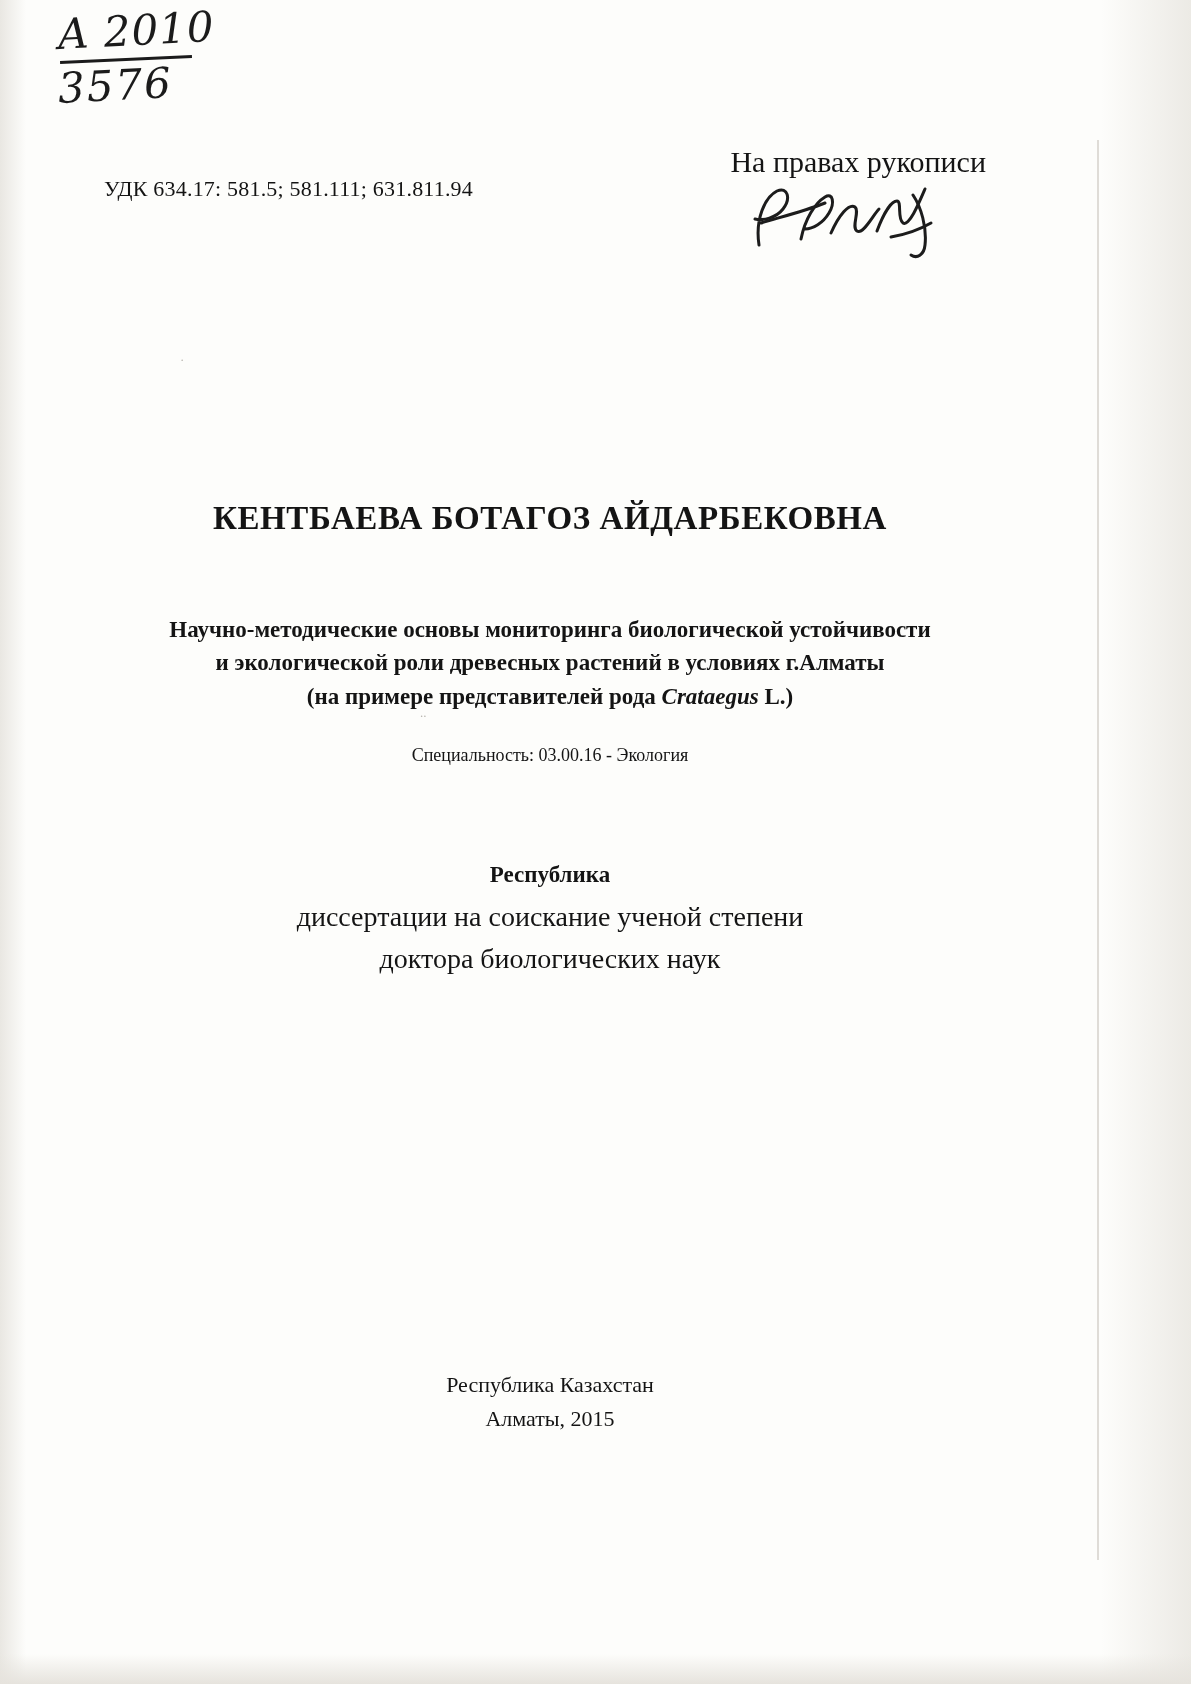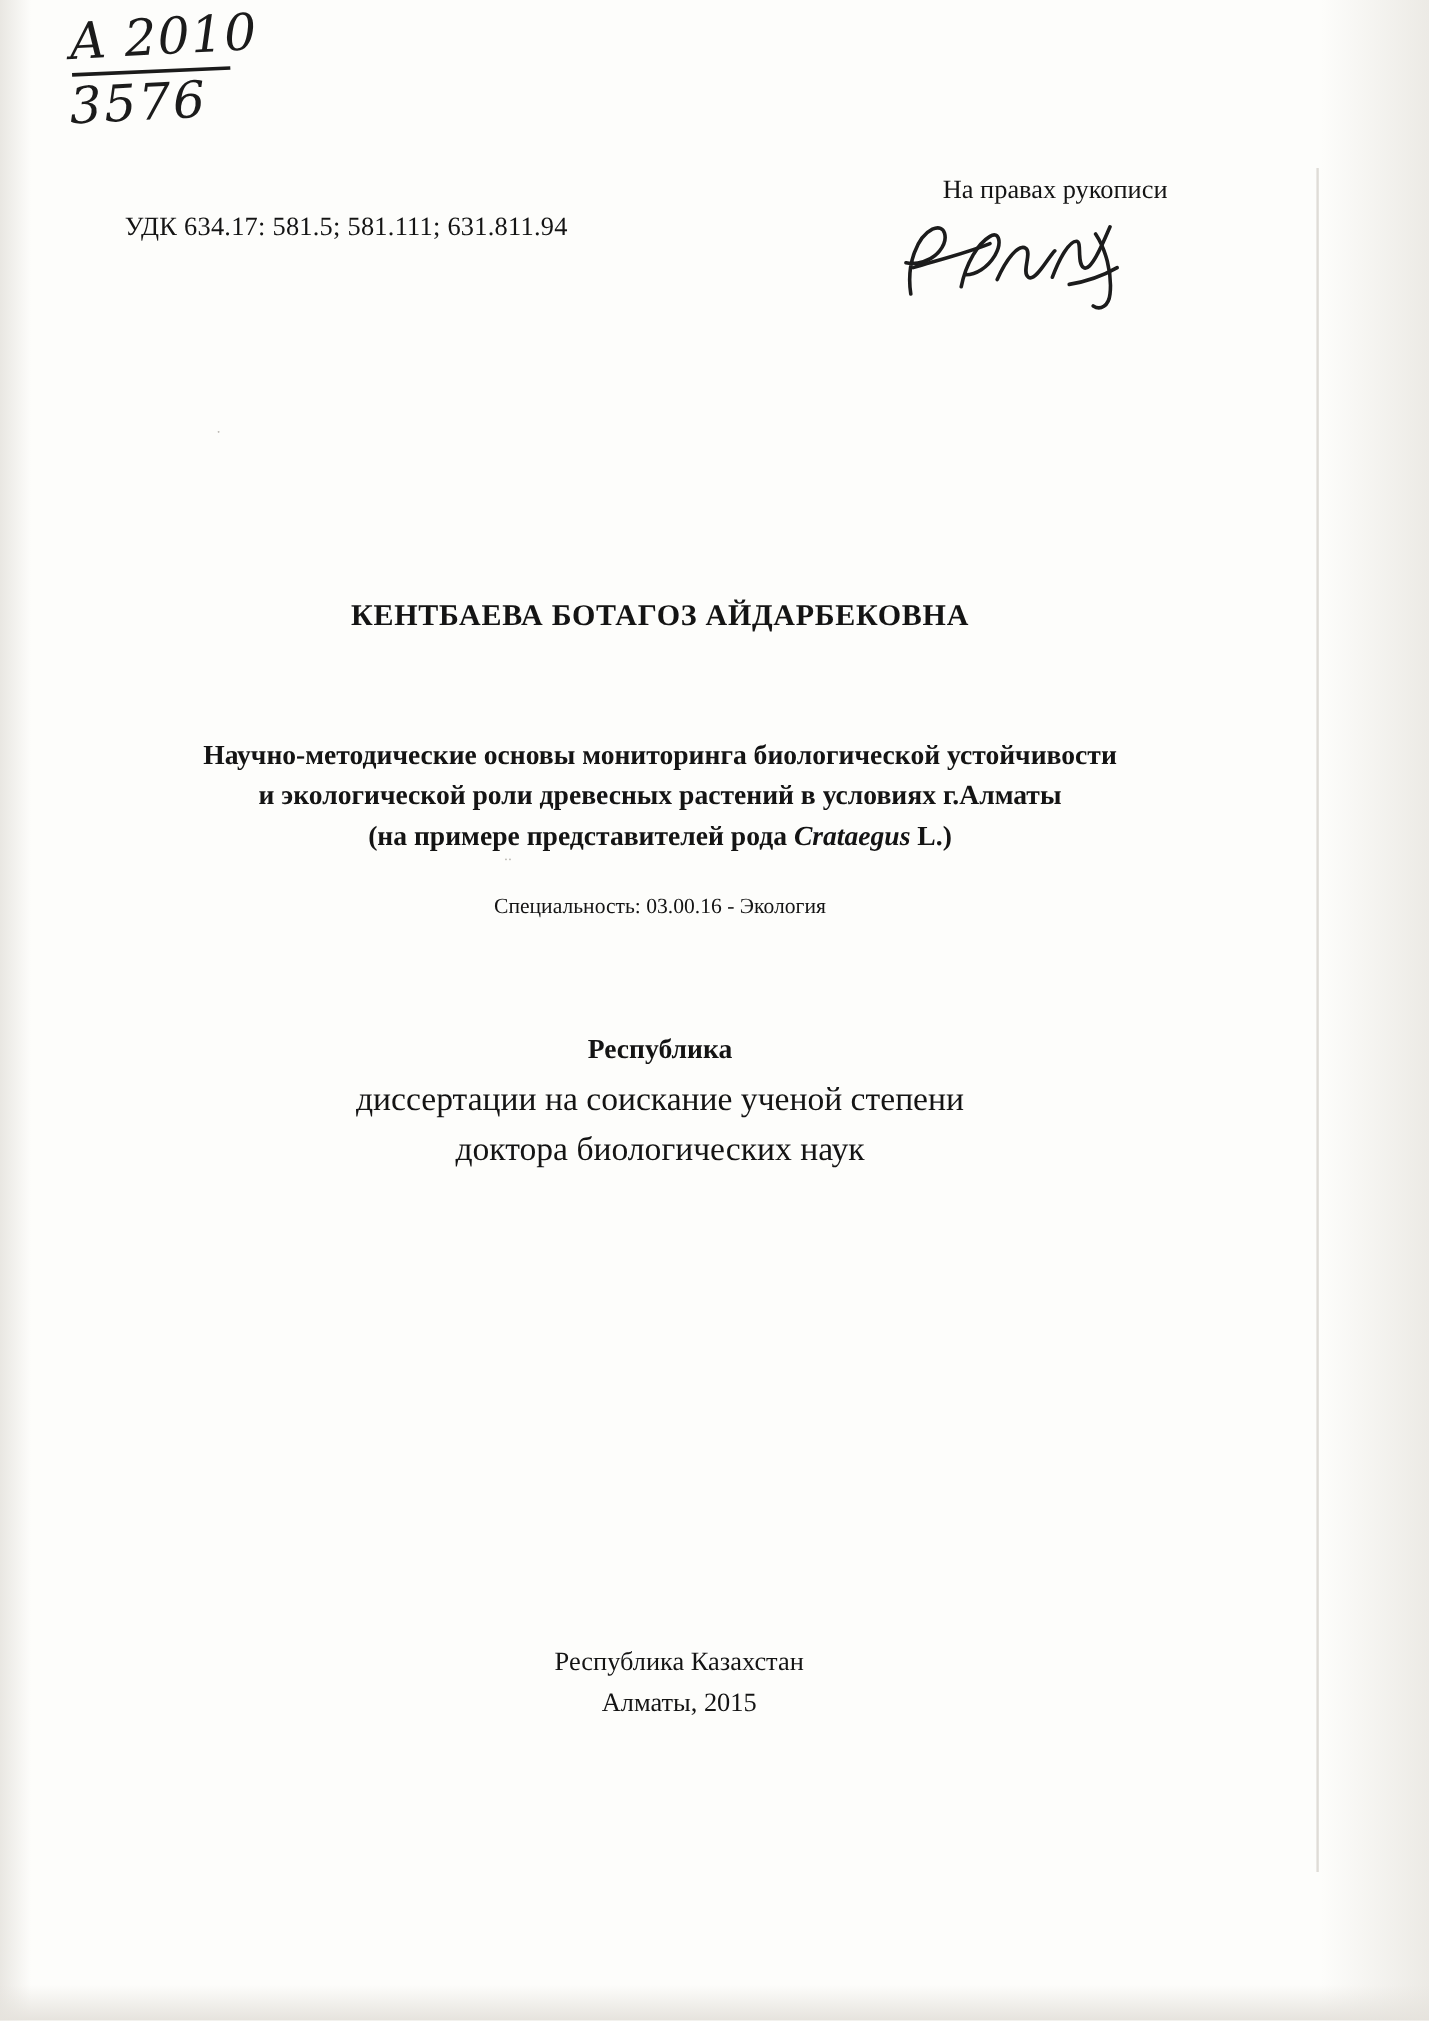--- a/index.html
+++ b/index.html
@@ -81,23 +81,23 @@
     position: absolute;
     left: 104px;
     top: 148px;
     font-size: 22px;
     letter-spacing: .2px;
     white-space: nowrap;
     margin-top: 28px;
   }
   .manuscript-note {
     position: absolute;
-    right: 218px;
+    right: 205px;
     top: 145px;
-    font-size: 22px;
+    font-size: 30px;
     white-space: nowrap;
   }
 
   
   .signature {
     position: absolute;
     right: 240px;
     top: 175px;
     width: 210px;
     height: 90px;
@@ -106,21 +106,21 @@
 
   .center-block {
     position: absolute;
     left: 0;
     width: 1100px;
     text-align: center;
   }
 
   .author {
     top: 500px;
-    font-size: 25px;
+    font-size: 33px;
     font-weight: bold;
     letter-spacing: .6px;
   }
 
   .title {
     top: 613px;
     font-size: 23px;
     font-weight: bold;
     line-height: 1.45;
   }
@@ -139,21 +139,20 @@
   .abstract-sub {
     top: 896px;
     font-size: 28px;
     line-height: 1.5;
   }
 
   .place {
     top: 1368px;
     font-size: 22px;
     line-height: 1.55;
-    padding-left: 16px;
   }
 
   
   .artifact {
     position: absolute;
     color: #b9b6b0;
     font-size: 13px;
     pointer-events: none;
   }
 </style>

